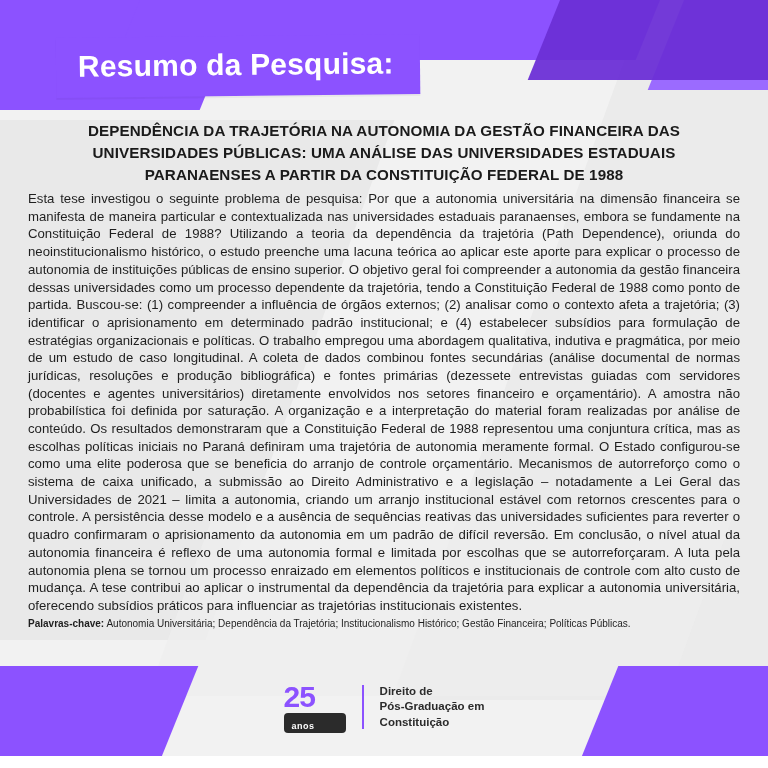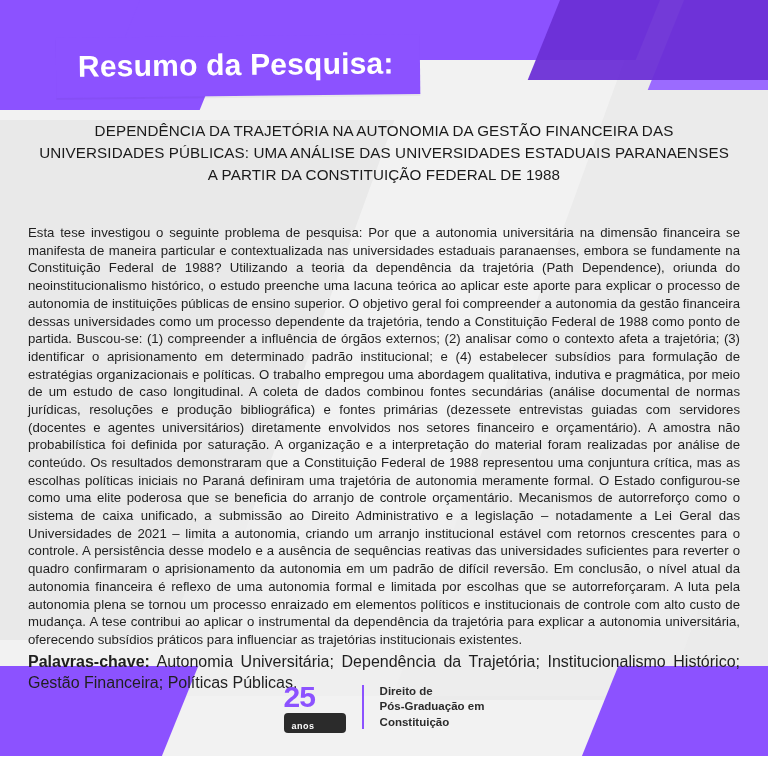--- a/index.html
+++ b/index.html
@@ -100,37 +100,37 @@
 
   
   .content {
     position: relative;
     z-index: 4;
     padding: 120px 28px 0 28px;
   }
   .doc-title {
     text-align: center;
     font-size: 15.2px;
-    font-weight: normal;
+    font-weight: bold;
     line-height: 1.45;
     color: #1a1a1a;
     letter-spacing: .1px;
     padding: 0 8px;
     text-transform: uppercase;
   }
   .abstract {
-    margin-top: 38px;
+    margin-top: 4px;
     font-size: 13.2px;
     line-height: 1.34;
     text-align: justify;
     color: #1f1f1f;
   }
   .keywords {
     margin-top: 2px;
-    font-size: 16px;
+    font-size: 10px;
     line-height: 1.34;
     text-align: justify;
     color: #1f1f1f;
   }
   .keywords b { font-weight: bold; }
 
   
   .footer {
     position: absolute;
     bottom: 24px;

